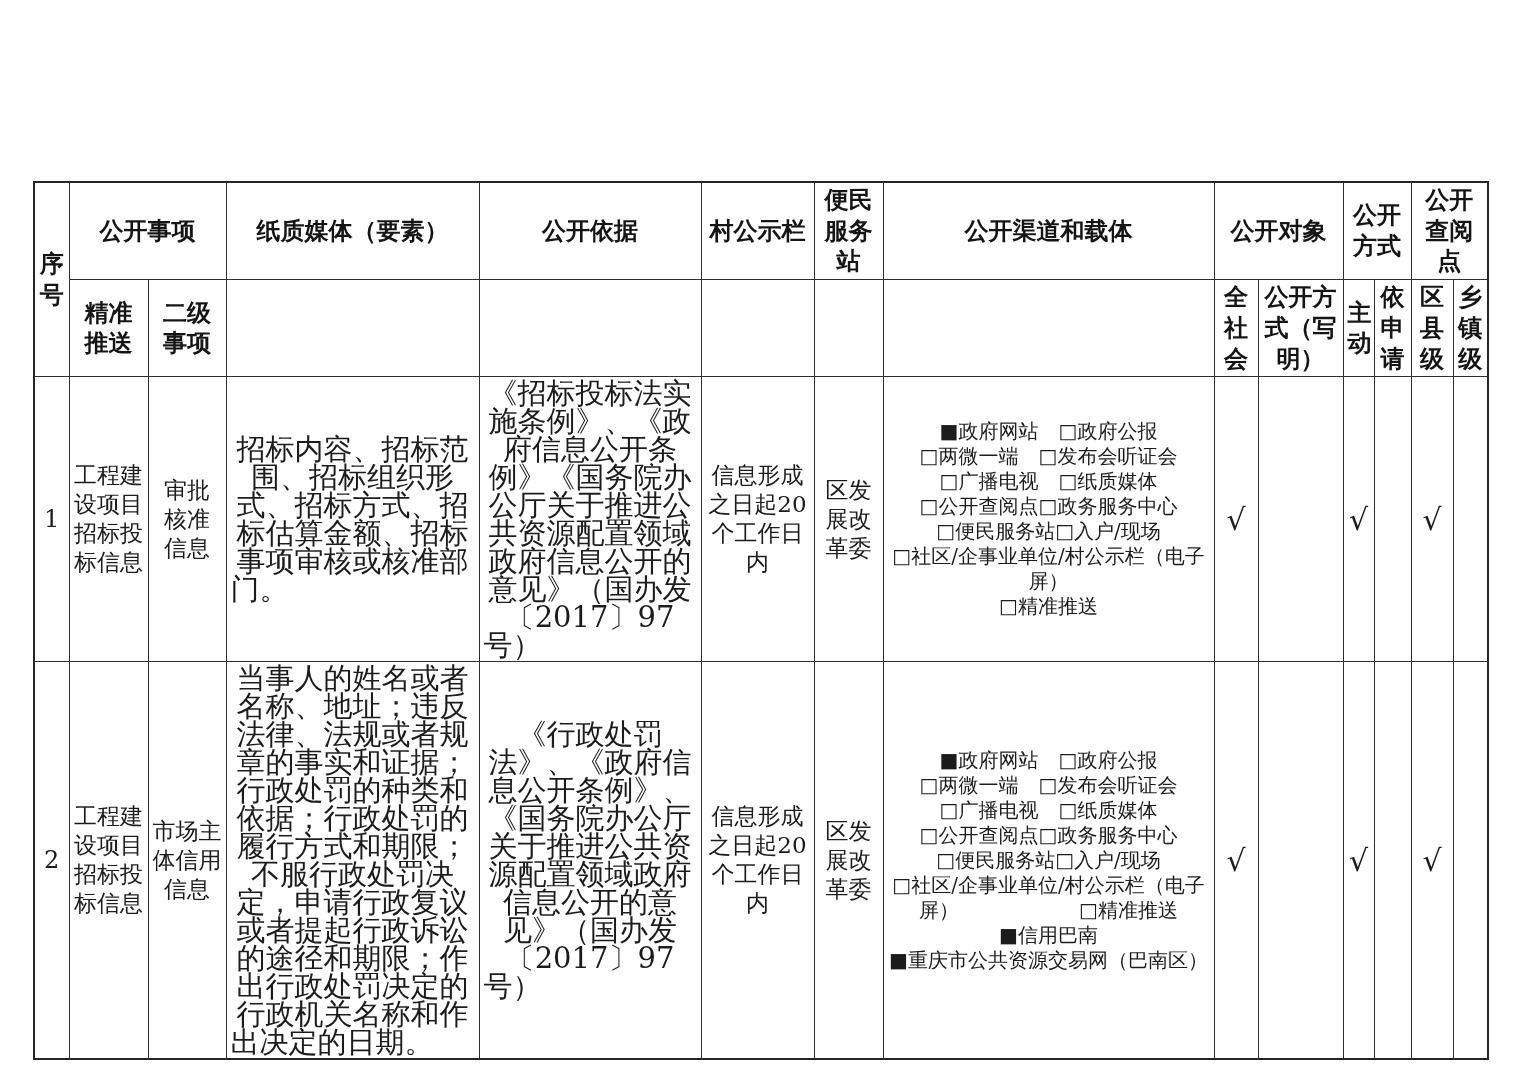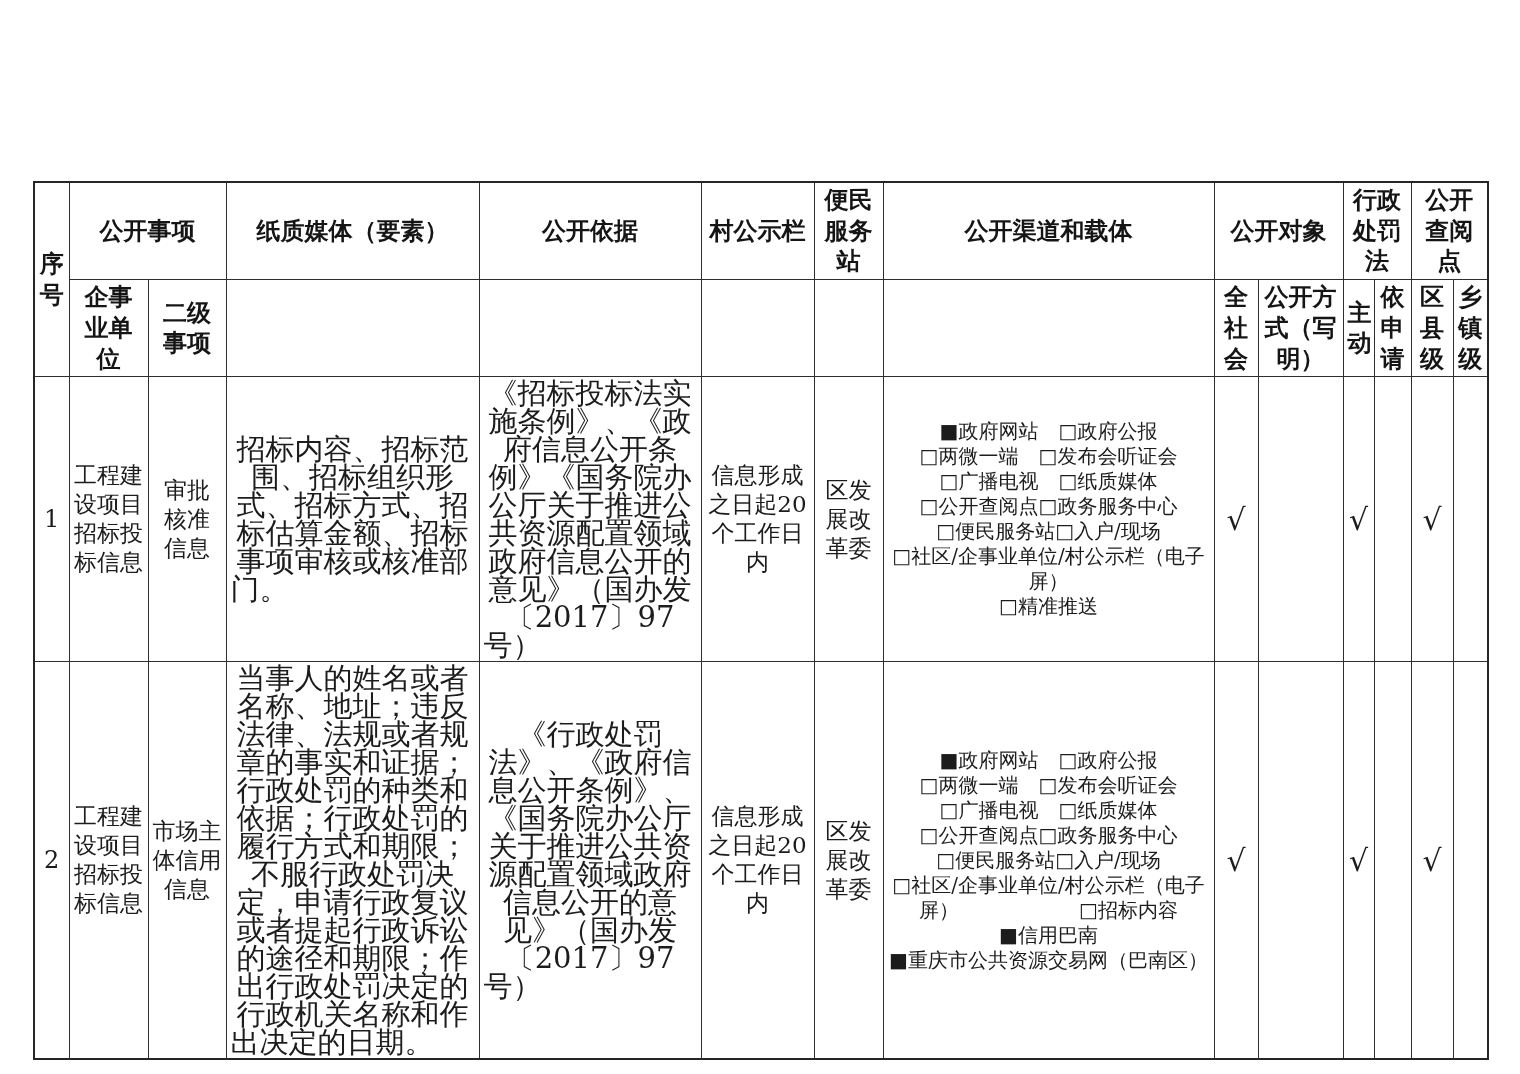--- a/index.html
+++ b/index.html
@@ -62,26 +62,26 @@
   <tbody>
       <tr class="hdr" style="height:49px">
     <td rowspan="2">序号</td>
     <td colspan="2">公开事项</td>
     <td>纸质媒体（要素）</td>
     <td>公开依据</td>
     <td>村公示栏</td>
     <td>便民服务站</td>
     <td>公开渠道和载体</td>
     <td colspan="2">公开对象</td>
-    <td colspan="2"><span class="hw2">行政处罚法</span></td>
+    <td colspan="2"><span class="hw2">公开方式</span></td>
     <td colspan="2"><span class="hw2">公开查阅点</span></td>
   </tr>
 
   <tr class="hdr" style="height:68px">
-    <td>企事业单位</td>
+    <td>精准推送</td>
     <td>二级事项</td>
     <td></td>
     <td></td>
     <td></td>
     <td></td>
     <td></td>
     <td>全社会</td>
     <td>公开方式（写明）</td>
     <td>主动</td>
     <td>依申请</td>
@@ -123,21 +123,21 @@
     <td class="just">《行政处罚法》、《政府信息公开条例》、《国务院办公厅关于推进公共资源配置领域政府信息公开的意见》（国办发〔2017〕97号）</td>
     <td class="cjkbody">信息形成之日起20个工作日内</td>
     <td class="cjkbody">区发展改革委</td>
     <td class="chan">
       <div class="chan-line">■政府网站　□政府公报</div>
       <div class="chan-line">□两微一端　□发布会听证会</div>
       <div class="chan-line">□广播电视　□纸质媒体</div>
       <div class="chan-line">□公开查阅点□政务服务中心</div>
       <div class="chan-line">□便民服务站□入户/现场</div>
       <div class="chan-line">□社区/企事业单位/村公示栏（电子</div>
-      <div class="chan-line">屏）　　　　　　□招标内容</div>
+      <div class="chan-line">屏）　　　　　　□精准推送</div>
       <div class="chan-line">■信用巴南</div>
       <div class="chan-line">■重庆市公共资源交易网（巴南区）</div>
     </td>
     <td class="check">√</td>
     <td></td>
     <td class="check">√</td>
     <td></td>
     <td class="check">√</td>
     <td></td>
   </tr>

